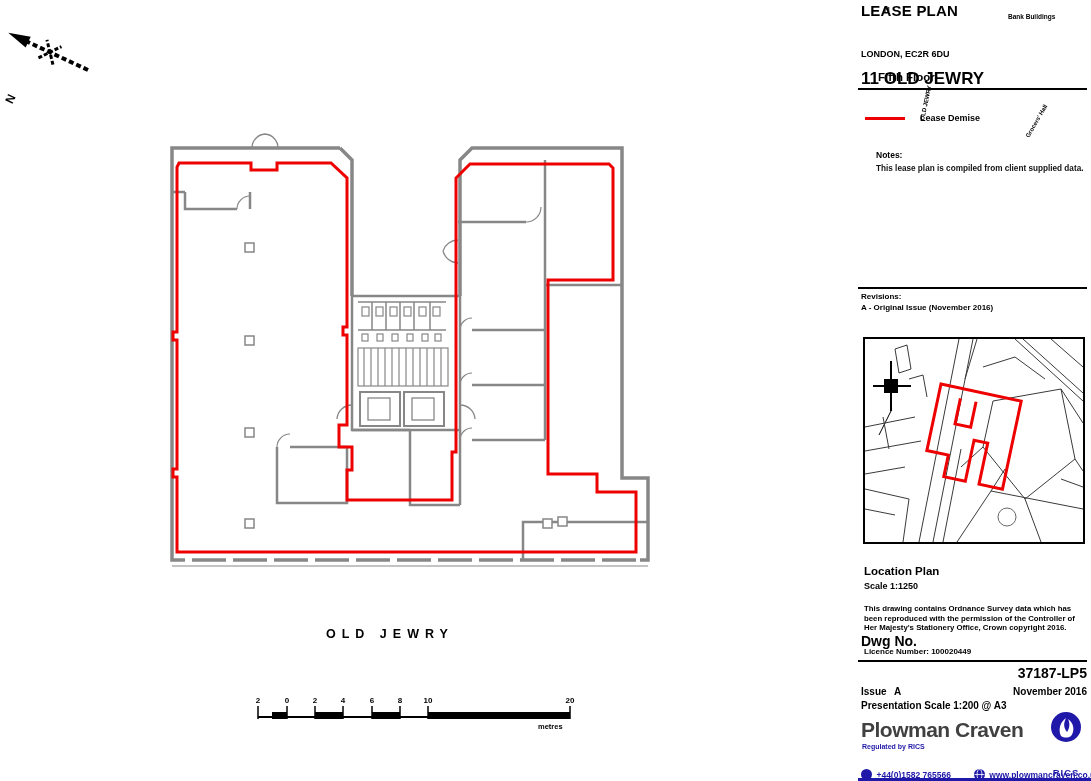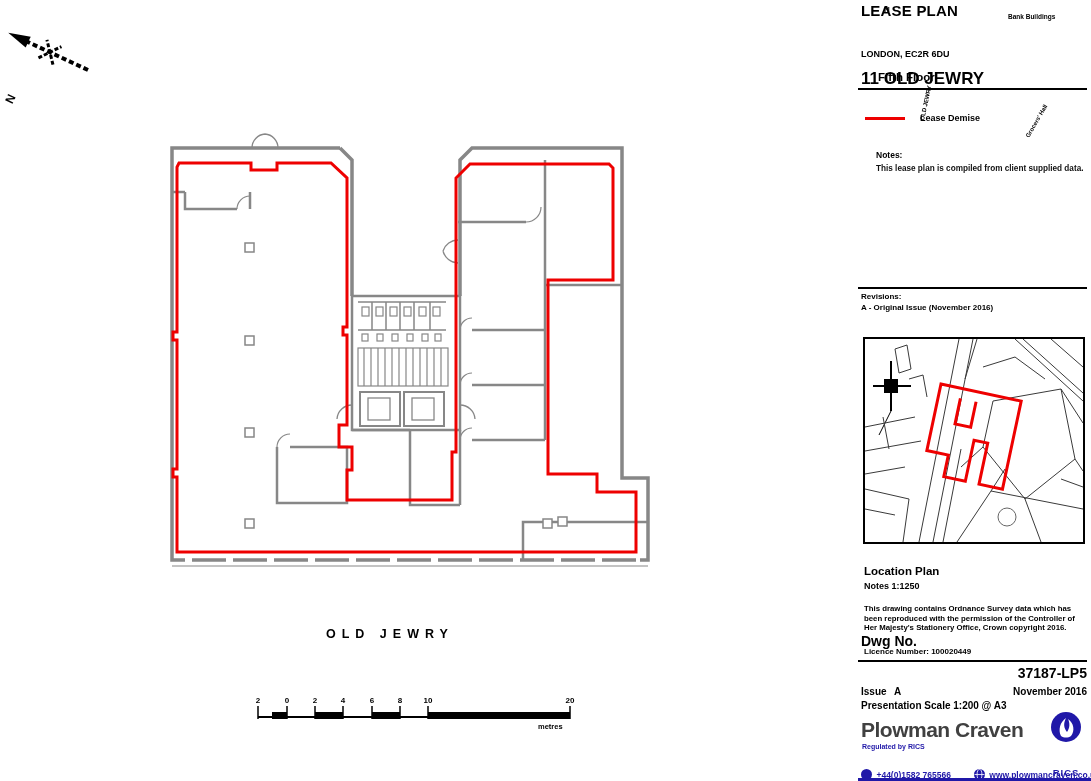--- a/index.html
+++ b/index.html
@@ -231,21 +231,21 @@
           </g>
         </svg>
       </div>
 
       <div class="map-label" style="left:150px; top:13px;">Bank Buildings</div>
       <div class="map-label" style="left:50px; top:100px; transform:rotate(-78deg); font-size:6px;">OLD JEWRY</div>
       <div class="map-label" style="left:160px; top:118px; transform:rotate(-60deg); font-size:6px;">Grocers' Hall</div>
       <div class="map-label" style="left:26px; top:5px; font-size:8px;">N</div>
 
       <div class="loc-h abs" style="left:6px; top:565px;">Location Plan</div>
-      <div class="loc-s abs" style="left:6px; top:581px;">Notes 1:1250</div>
+      <div class="loc-s abs" style="left:6px; top:581px;">Scale 1:1250</div>
       <p class="os-p abs" style="left:6px; top:604px;">This drawing contains Ordnance Survey data which has been reproduced with the permission of the Controller of Her Majesty's Stationery Office, Crown copyright 2016.</p>
       <div class="lic abs" style="left:6px; top:647px;">Licence Number: 100020449</div>
       <div class="rule" style="top:660px; border-top-width:2.5px;"></div>
 
       <div class="dwg-label abs" style="left:3px; top:633px;">Dwg No.</div>
       <div class="dwg-no abs" style="right:4px; top:665px;">37187-LP5</div>
       <div class="meta abs" style="left:3px; top:686px;">Issue</div>
       <div class="meta abs" style="left:36px; top:686px;">A</div>
       <div class="meta abs" style="right:4px; top:686px;">November 2016</div>
       <div class="meta abs" style="left:3px; top:700px;">Presentation Scale  1:200 @ A3</div>

